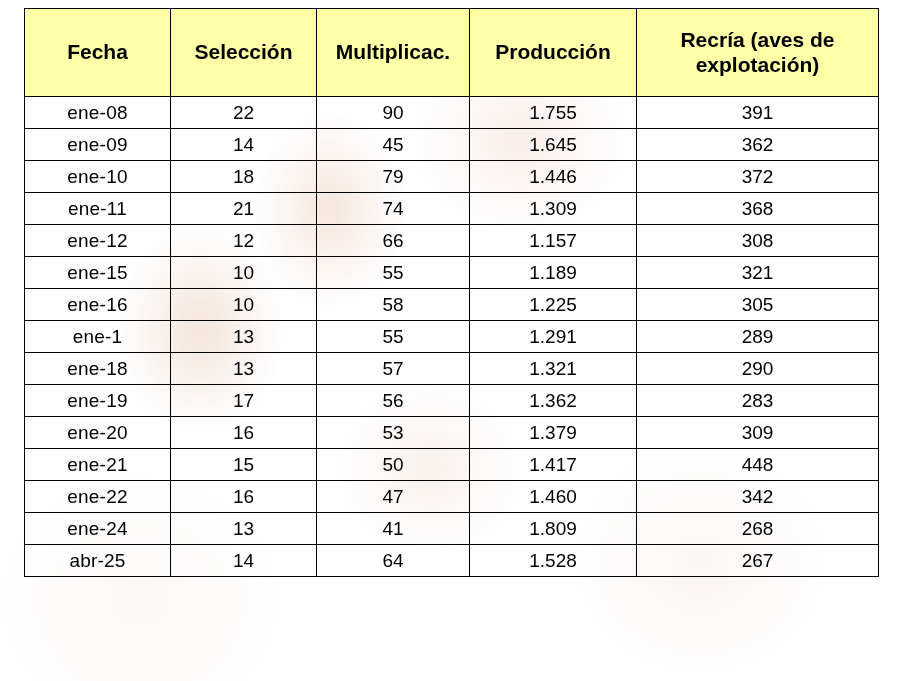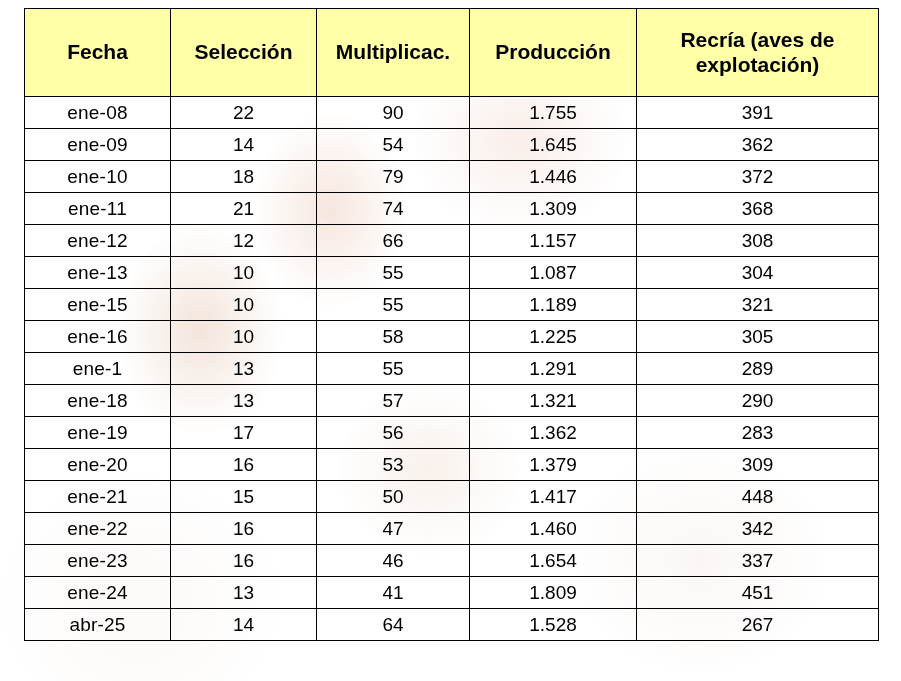--- a/index.html
+++ b/index.html
@@ -106,21 +106,21 @@
           <tr>
             <td class="col-fecha">ene-08</td>
             <td>22</td>
             <td>90</td>
             <td>1.755</td>
             <td>391</td>
           </tr>
           <tr>
             <td class="col-fecha">ene-09</td>
             <td>14</td>
-            <td>54</td>
+            <td>45</td>
             <td>1.645</td>
             <td>362</td>
           </tr>
           <tr>
             <td class="col-fecha">ene-10</td>
             <td>18</td>
             <td>79</td>
             <td>1.446</td>
             <td>372</td>
           </tr>
@@ -132,27 +132,20 @@
             <td>368</td>
           </tr>
           <tr>
             <td class="col-fecha">ene-12</td>
             <td>12</td>
             <td>66</td>
             <td>1.157</td>
             <td>308</td>
           </tr>
           <tr>
-            <td class="col-fecha">ene-13</td>
-            <td>10</td>
-            <td>55</td>
-            <td>1.087</td>
-            <td>304</td>
-          </tr>
-          <tr>
             <td class="col-fecha">ene-15</td>
             <td>10</td>
             <td>55</td>
             <td>1.189</td>
             <td>321</td>
           </tr>
           <tr>
             <td class="col-fecha">ene-16</td>
             <td>10</td>
             <td>58</td>
@@ -195,32 +188,25 @@
             <td>448</td>
           </tr>
           <tr>
             <td class="col-fecha">ene-22</td>
             <td>16</td>
             <td>47</td>
             <td>1.460</td>
             <td>342</td>
           </tr>
           <tr>
-            <td class="col-fecha">ene-23</td>
-            <td>16</td>
-            <td>46</td>
-            <td>1.654</td>
-            <td>337</td>
-          </tr>
-          <tr>
             <td class="col-fecha">ene-24</td>
             <td>13</td>
             <td>41</td>
             <td>1.809</td>
-            <td>451</td>
+            <td>268</td>
           </tr>
           <tr>
             <td class="col-fecha">abr-25</td>
             <td>14</td>
             <td>64</td>
             <td>1.528</td>
             <td>267</td>
           </tr>
         </tbody>
     </table>

